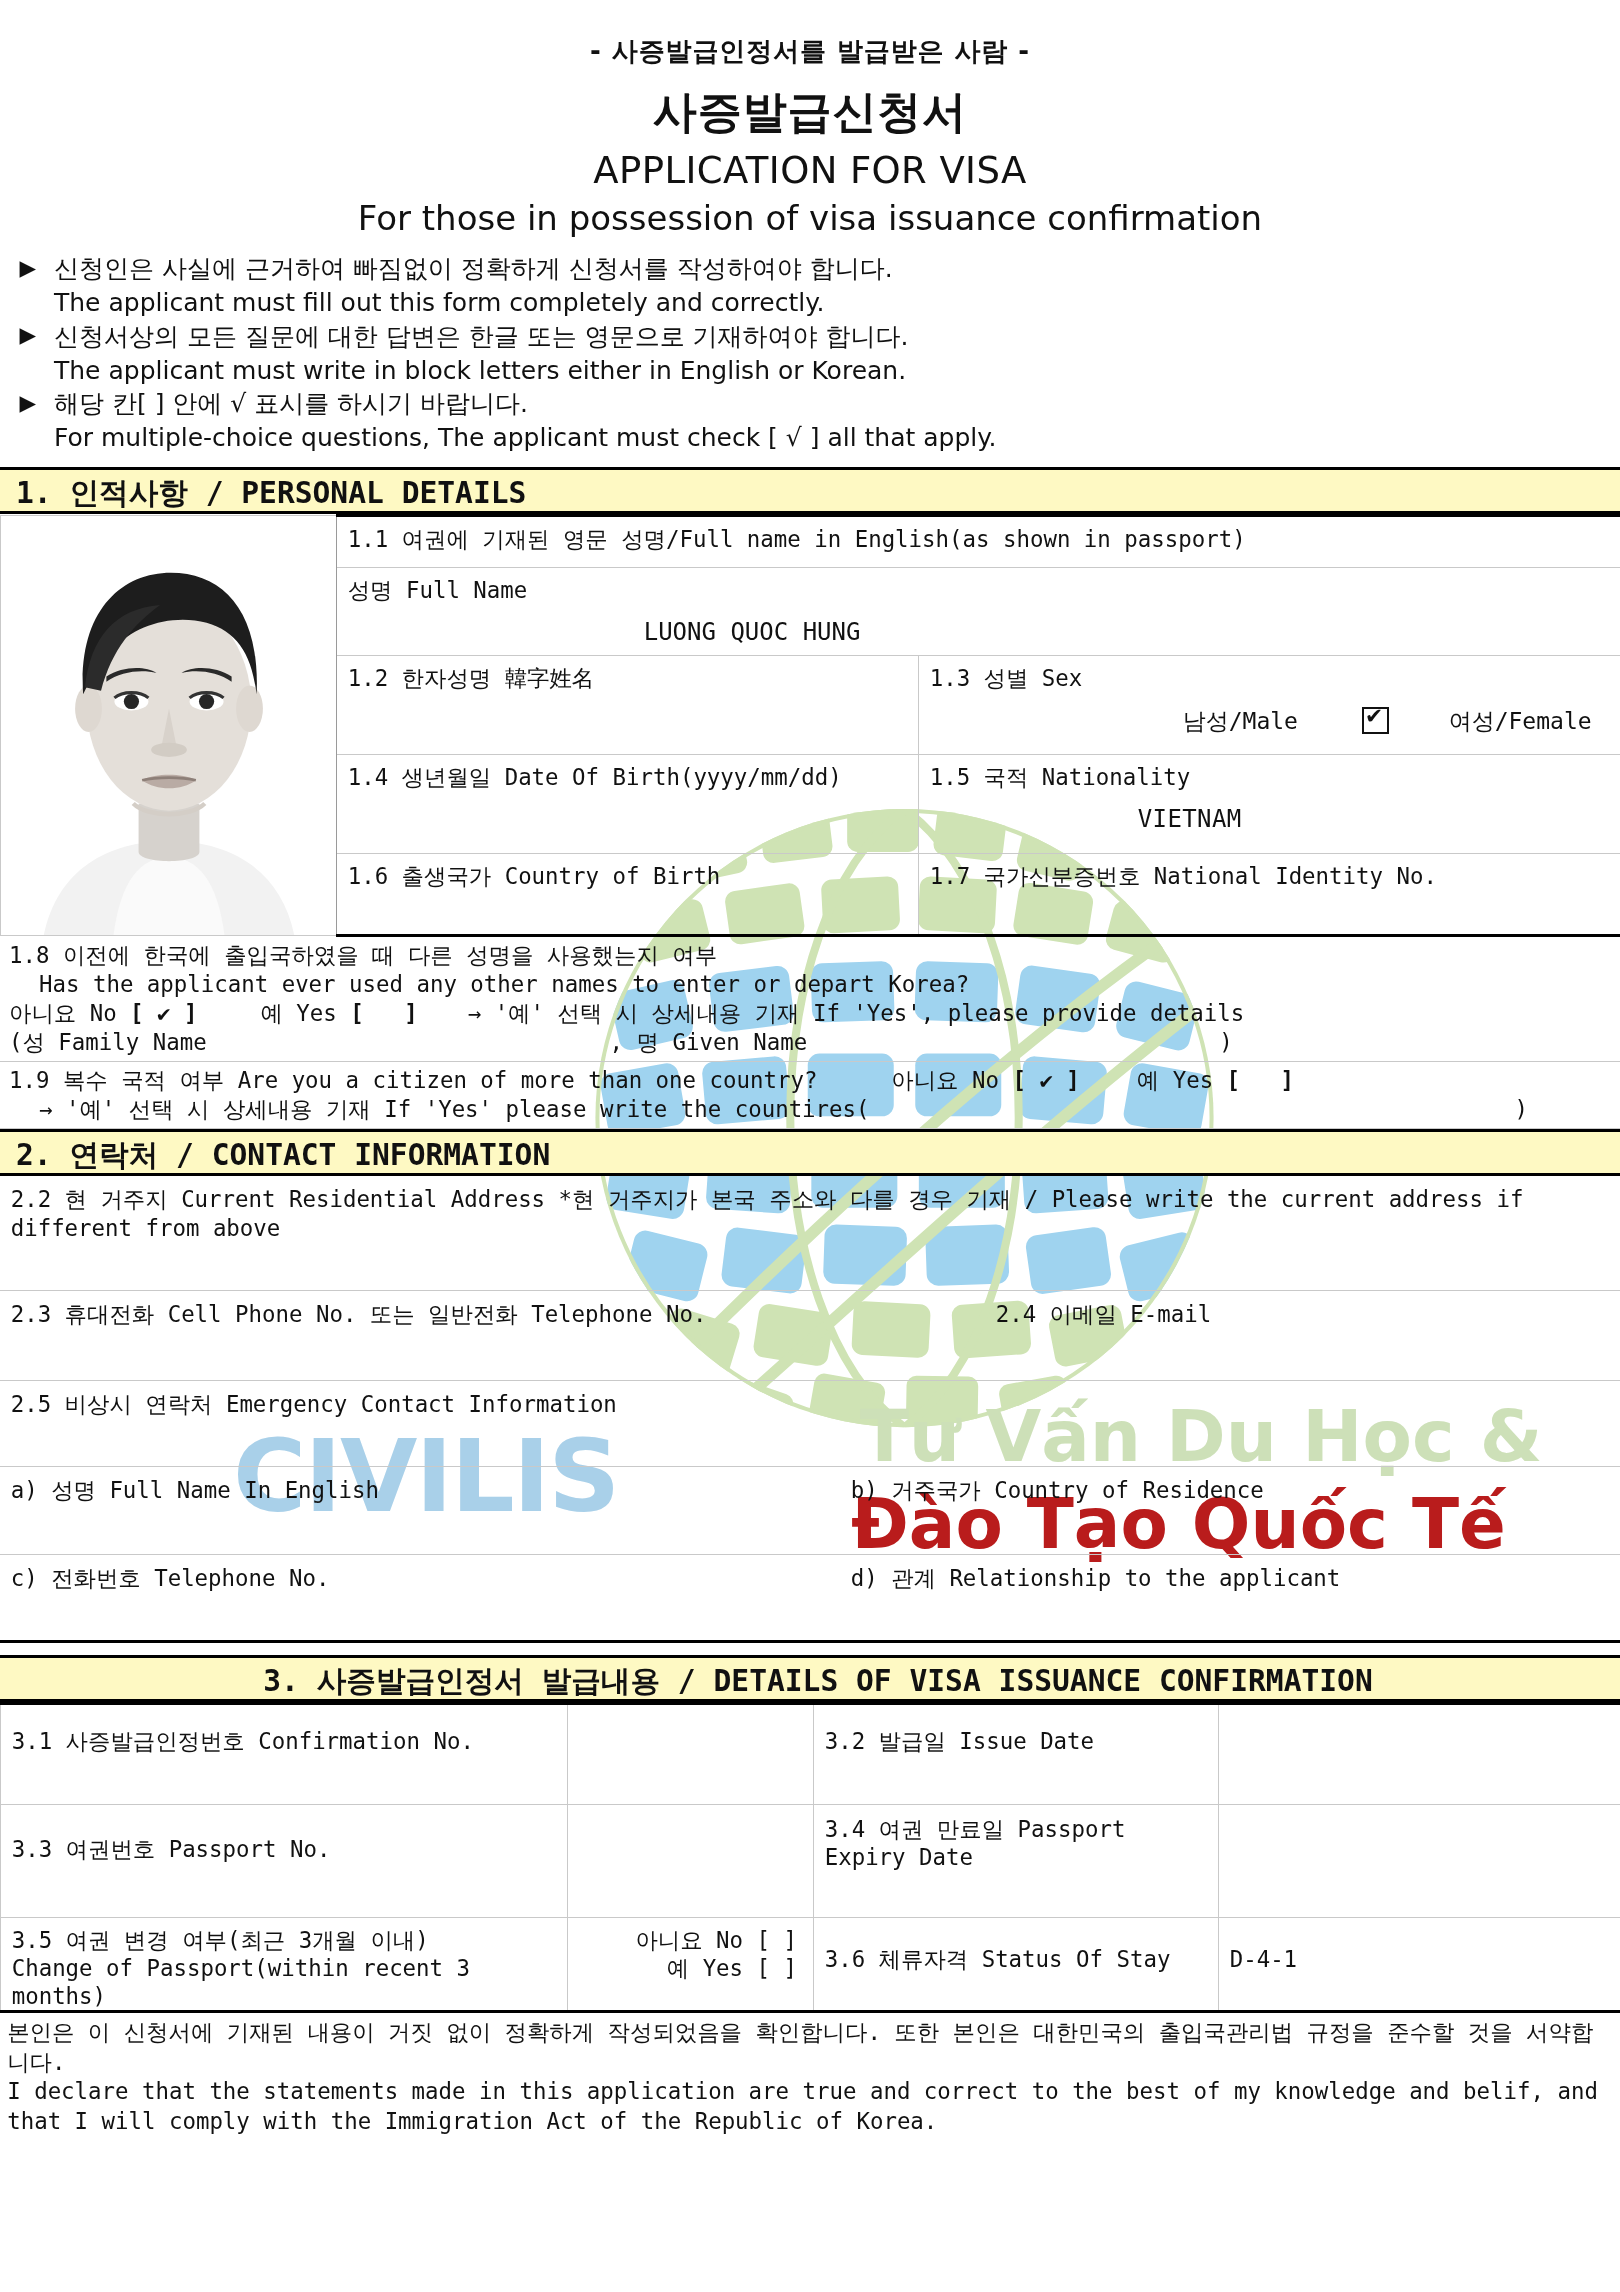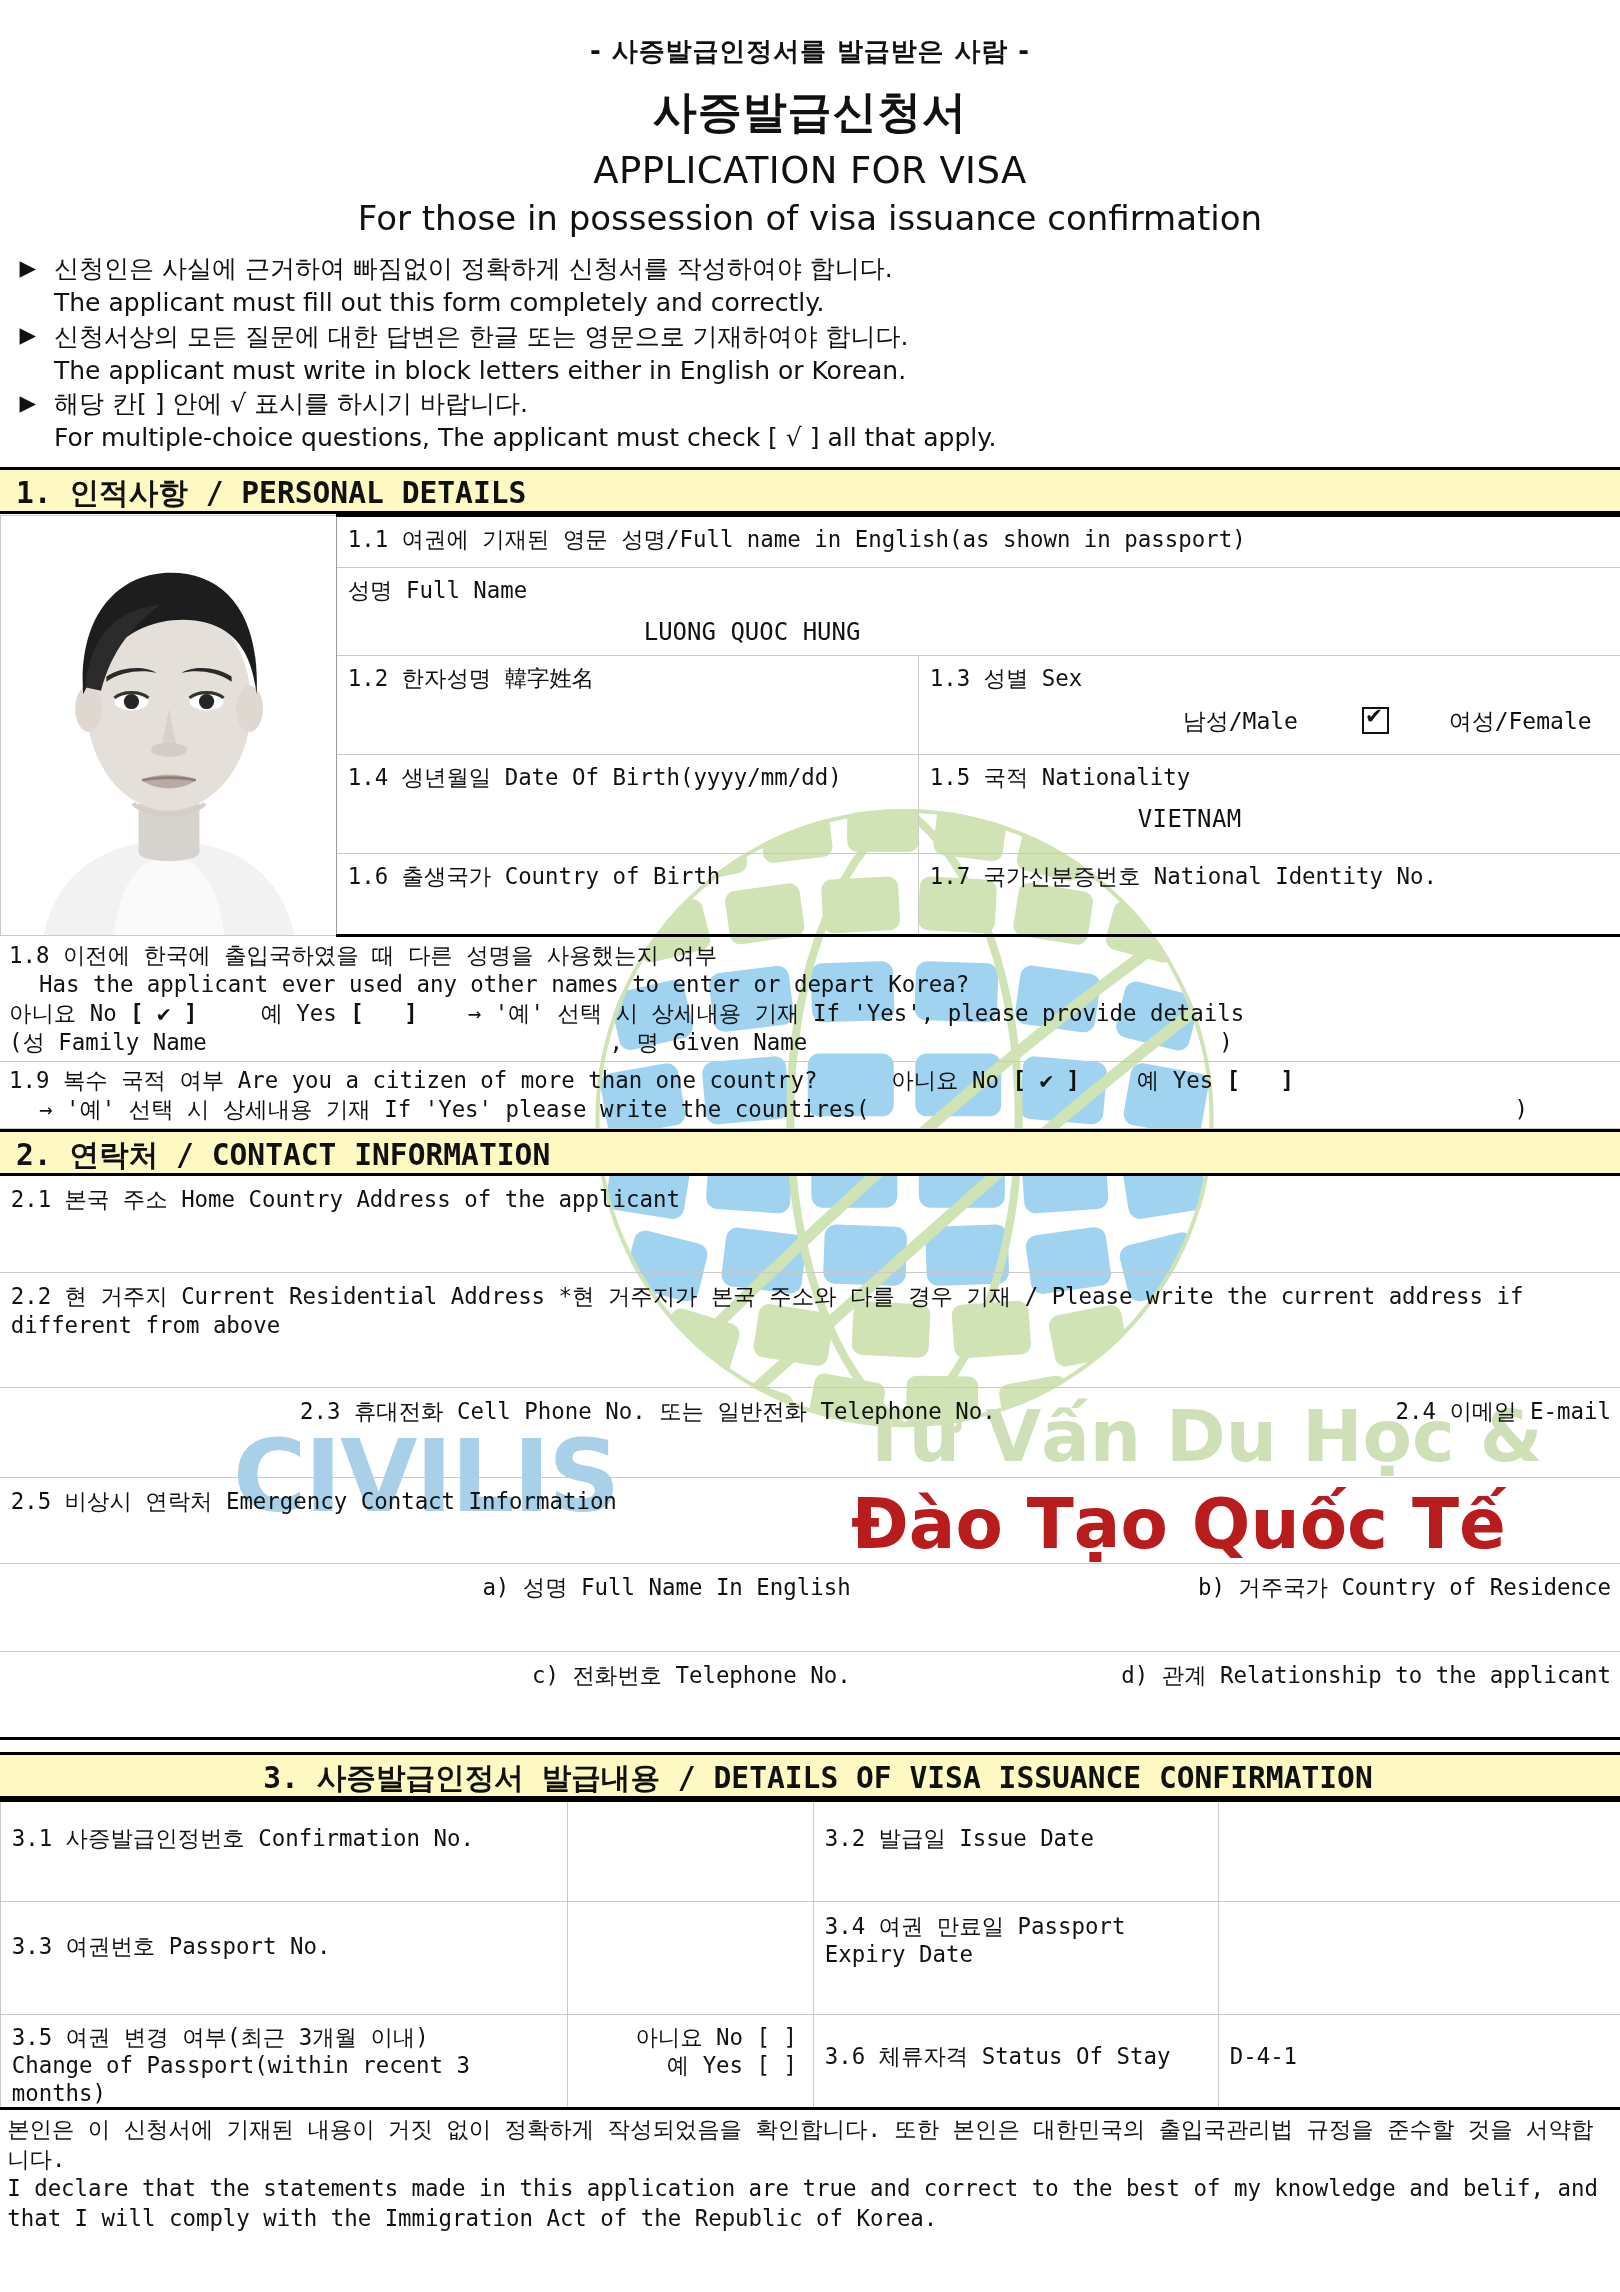--- a/index.html
+++ b/index.html
@@ -71,21 +71,21 @@
   .freerow{
     font-family:"DejaVu Sans Mono","DejaVu Sans",monospace;font-size:22.4px;line-height:1.3;
     padding:3.6px 7.2px 3.6px 9px;border-bottom:0.9px solid #c9c9c9;
   }
   .freerow .ind{padding-left:30px;}
   .brk{font-weight:bold;}
 
   
   .crow{border-bottom:0.9px solid #c9c9c9;font-family:"DejaVu Sans Mono","DejaVu Sans",monospace;
         font-size:22.4px;line-height:1.3;padding:9px 9px 0 10.7px;box-sizing:border-box;}
-  .crow .two{display:flex;text-align:right;}
+  .crow .two{display:flex;}
   .crow .two > div{flex:1;}
 
   
   .decl{font-family:"DejaVu Sans Mono","DejaVu Sans",monospace;font-size:22.4px;line-height:1.32;
         padding:5.4px 5.4px 0 7.2px;}
 </style>
 </head>
 <body>
 
 <div class="page">
@@ -340,24 +340,20 @@
       </div>
       <div class="ind">
         <span>→ '예' 선택 시 상세내용 기재 If 'Yes' please write the countires(</span>
         <span style="display:inline-block;width:618px"></span>
         <span>)</span>
       </div>
     </div>
 
     <div class="secbar s2">2. 연락처 / CONTACT INFORMATION</div>
 
-    <div class="crow" style="height:97px">
-      <span>2.1 본국 주소 Home Country Address of the applicant</span>
-      <span></span>
-    </div>
 
     <div class="crow" style="height:115px">
       <span>2.2 현 거주지 Current Residential Address *현 거주지가 본국 주소와 다를 경우 기재 / Please write the current address if different from above</span>
       <span></span>
     </div>
 
     <div class="crow" style="height:90px">
       <div class="two">
         <div style="flex:0 0 985px">
           <span>2.3 휴대전화 Cell Phone No. 또는 일반전화 Telephone No.</span>

